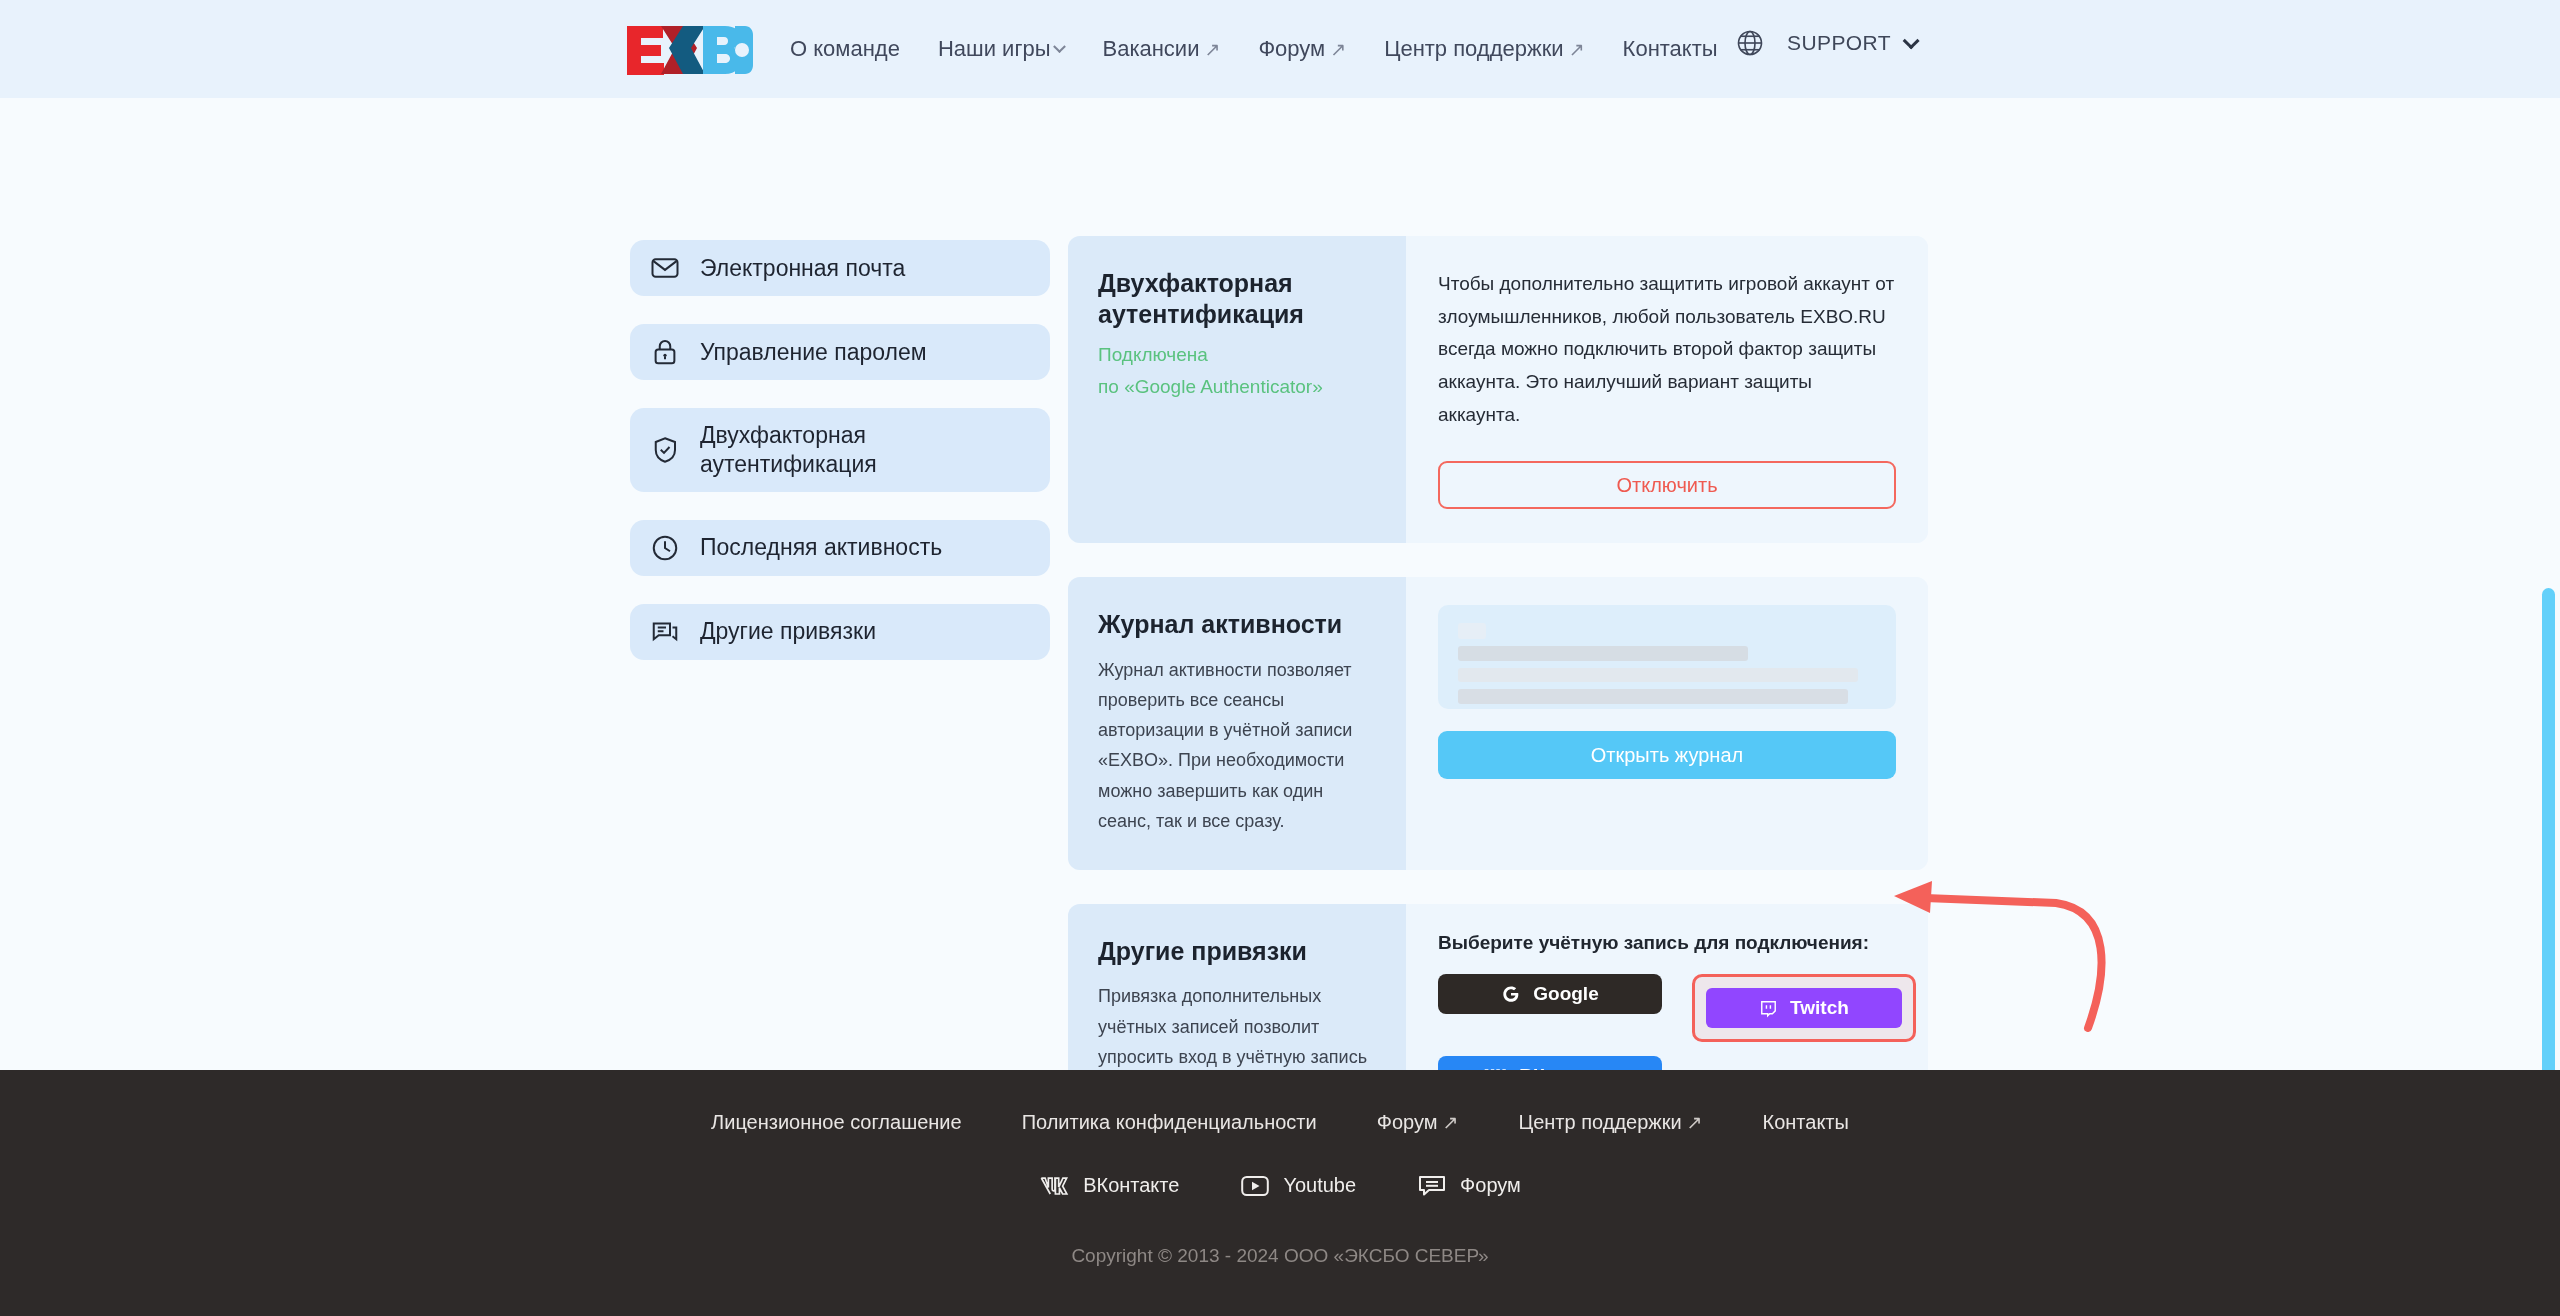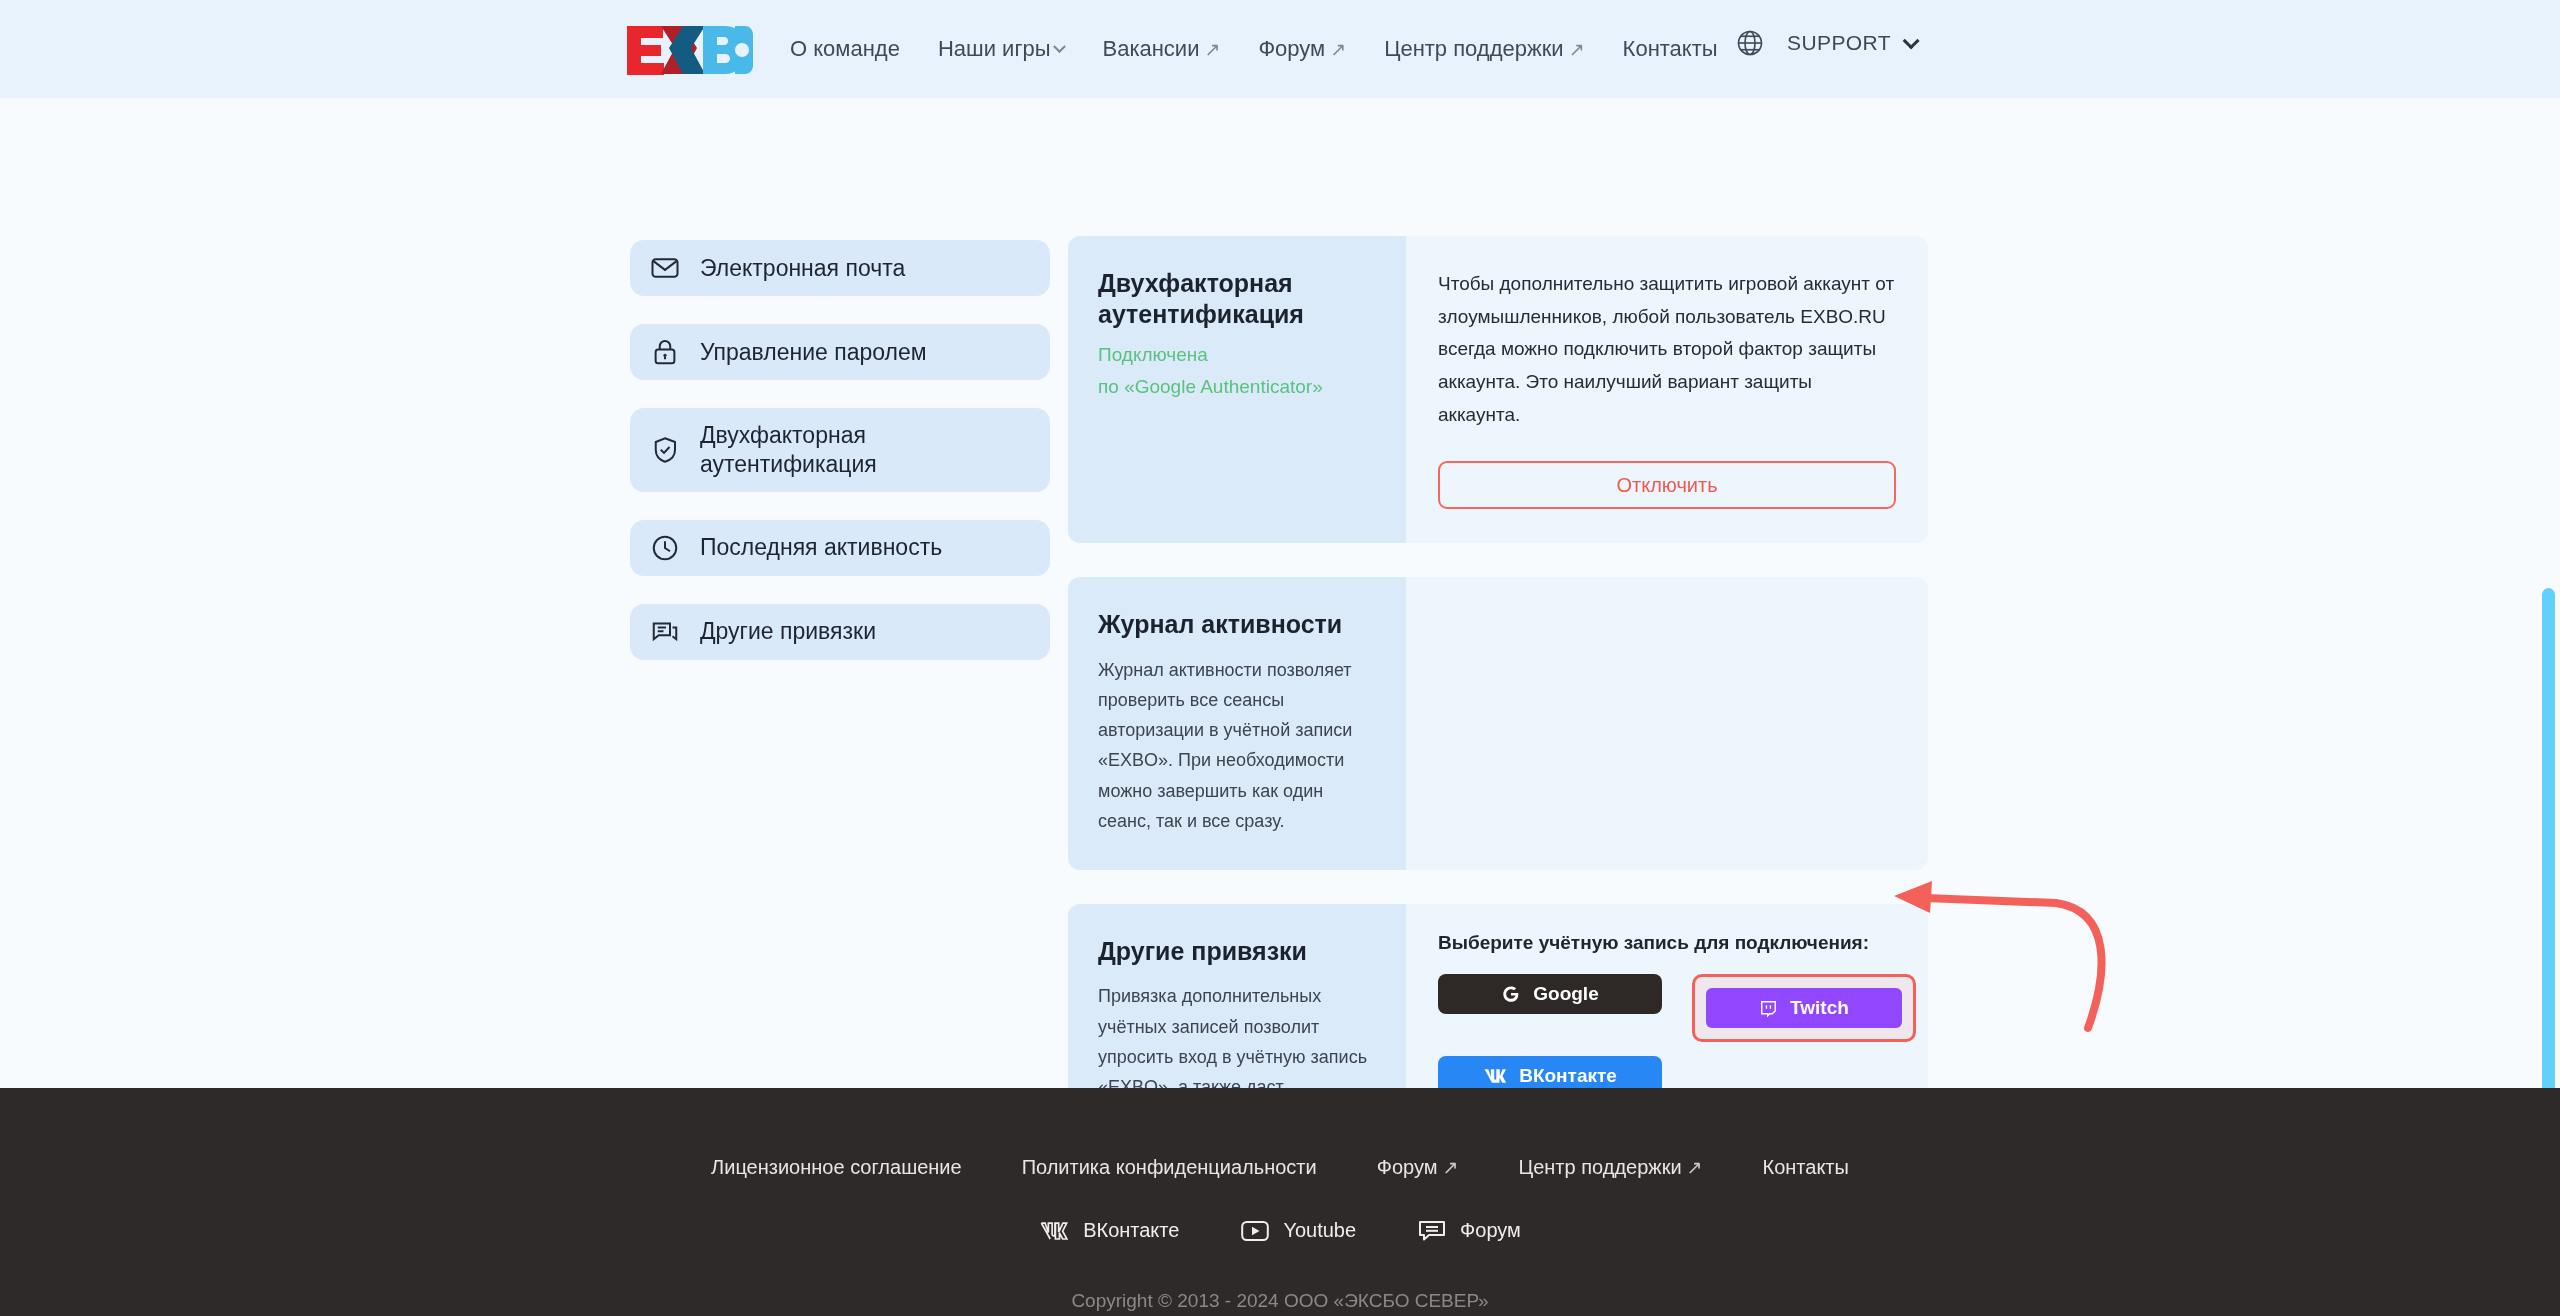--- a/index.html
+++ b/index.html
@@ -146,21 +146,21 @@
 
   
   .arrow { position: absolute; left: 1880px; top: 745px; pointer-events:none; }
 
   
   .footer {
     background: #2e2a29; height: 246px; position: relative;
   }
   .flinks {
     display: flex; justify-content: center; align-items: center;
-    gap: 60px; padding-top: 68px; margin-top: 18px;
+    gap: 60px; padding-top: 41px;
   }
   .flink {
     font-size: 20px; color: #e9e6e4; white-space: nowrap; cursor: pointer;
     display: flex; align-items: center; gap: 5px;
   }
   .fsocial {
     display: flex; justify-content: center; align-items: center;
     gap: 62px; margin-top: 40px;
   }
   .fsoc {
@@ -307,20 +307,31 @@
             <span>Отключить</span>
           </div>
         </div>
       </div>
 
       <div class="card" style="min-height:234px;">
         <div class="card-left">
           <div class="card-title" style="margin-bottom:14px;">Журнал активности</div>
           <div class="card-desc">Журнал активности позволяет проверить все сеансы авторизации в учётной записи «EXBO». При необходимости можно завершить как один сеанс, так и все сразу.</div>
         </div>
+        <div class="card-right" style="padding-top:28px;">
+          <div class="redact" style="max-width:570px;">
+            <div class="rline" style="width:28px;height:16px;background:#e6eef6;"></div>
+            <div class="rline" style="width:290px;height:15px;background:#d6dde4;"></div>
+            <div class="rline" style="width:400px;height:14px;background:#e2e8ee;"></div>
+            <div class="rline" style="width:390px;height:15px;background:#d8dee5;margin-bottom:0;"></div>
+          </div>
+          <div class="btn btn-primary" style="max-width:570px;">
+            <span>Открыть журнал</span>
+          </div>
+        </div>
       </div>
 
       <div class="card" style="min-height:222px;">
         <div class="card-left">
           <div class="card-title" style="margin-bottom:14px;">Другие привязки</div>
           <div class="card-desc">Привязка дополнительных учётных записей позволит упросить вход в учётную запись «EXBO», а также даст возможность получать бонусы при проведении различных событий.</div>
         </div>
         <div class="card-right" style="padding-top:28px;">
           <div class="choose-label">Выберите учётную запись для подключения:</div>
 

